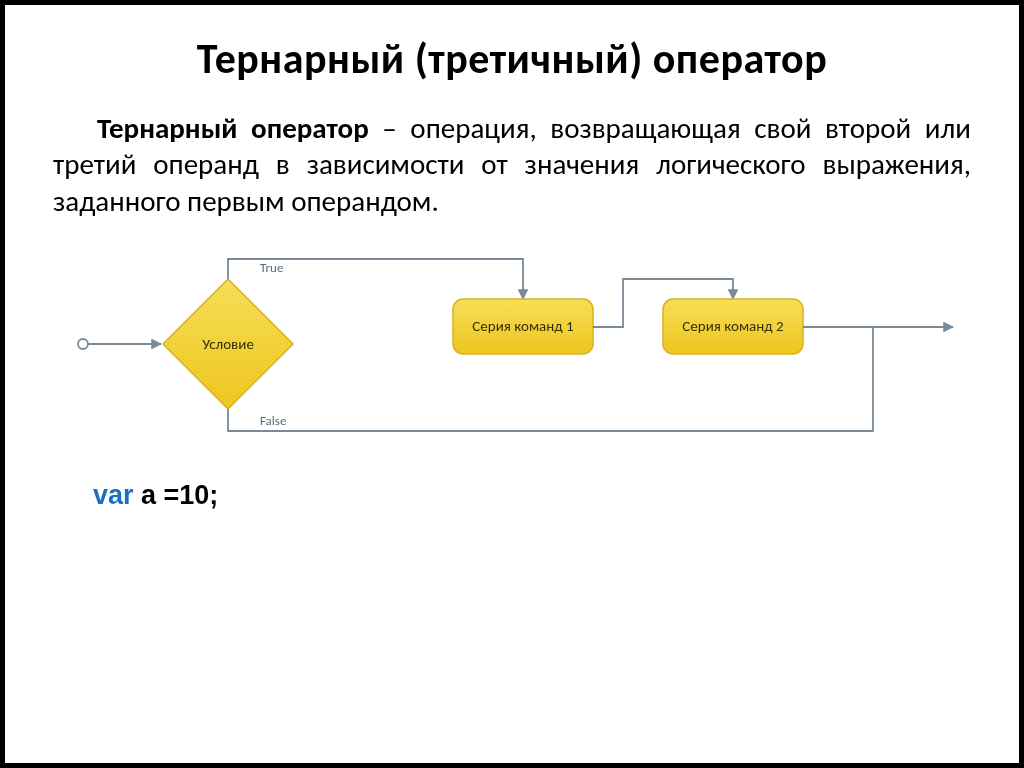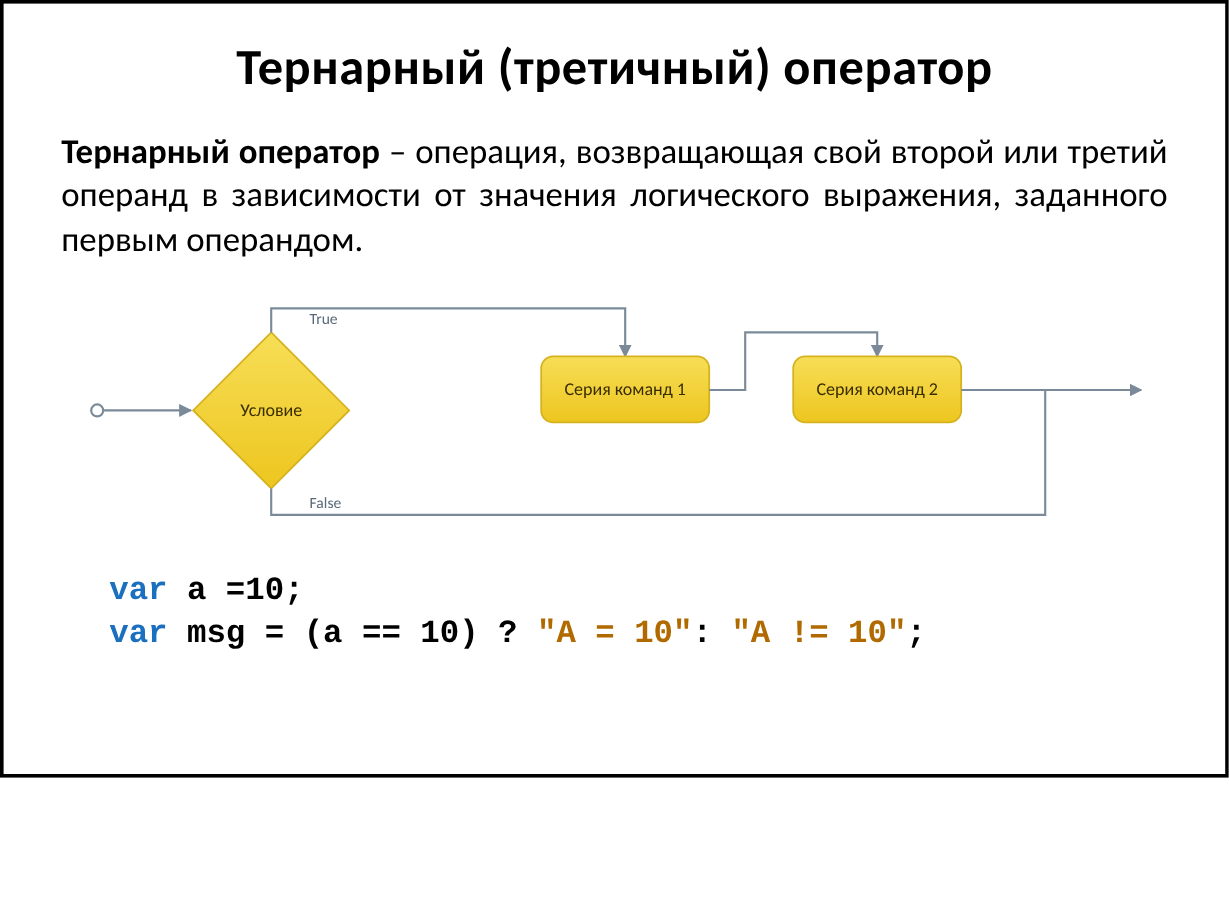--- a/index.html
+++ b/index.html
@@ -6,50 +6,51 @@
     margin: 0;
     padding: 0;
     width: 1024px;
     height: 768px;
     background: #fff;
     font-family: Calibri, Arial, sans-serif;
   }
   .slide {
     box-sizing: border-box;
     width: 1024px;
-    height: 648px;
-    border: 3px solid #000000;
+    height: 768px;
+    border: 5px solid #000000;
     padding: 28px 48px 20px 48px;
     position: relative;
   }
   .title {
     text-align: center;
     font-size: 42px;
     font-weight: 700;
     margin: 0 0 26px 0;
     letter-spacing: 0.5px;
   }
   .definition {
     font-size: 29px;
     line-height: 1.25;
     text-align: justify;
     text-align-last: left;
     margin: 0 0 20px 0;
   }
   .definition .term {
     font-weight: 700;
+    margin-left: 44px;
   }
   .diagram-wrap {
     width: 100%;
     height: 210px;
     position: relative;
   }
   .code-block {
     margin: 28px 0 0 40px;
-    font-family: Liberation Mono, monospace;
+    font-family: Liberation Sans, sans-serif;
     font-size: 27px;
     line-height: 1.35;
     font-weight: 600;
   }
   .kw { color: #1b6fbf; font-weight: 700; }
   .str { color: #b06a00; }
   
   .lbl { font-family: Calibri, Arial, sans-serif; font-size: 13px; fill: #5a6a7a; }
   .box-lbl { font-family: Calibri, Arial, sans-serif; font-size: 15px; fill: #3a2e00; }
 </style>
@@ -97,18 +98,15 @@
 
       <polyline points="175,170 175,192 820,192 820,88" fill="none" stroke="#7b8a99" stroke-width="1.8"></polyline>
       <text x="207" y="186" class="lbl">False</text>
     </svg>
   </div>
 
   <div class="code-block">
     <div>
       <span class="kw">var</span><span> a =10;</span>
     </div>
-    <div>
-      <span class="kw">var</span><span> msg = (a == 10) ? </span><span class="str">"A = 10"</span><span>: </span><span class="str">"A != 10"</span><span>;</span>
-    </div>
   </div>
 
 </div>
 
 </body></html>

